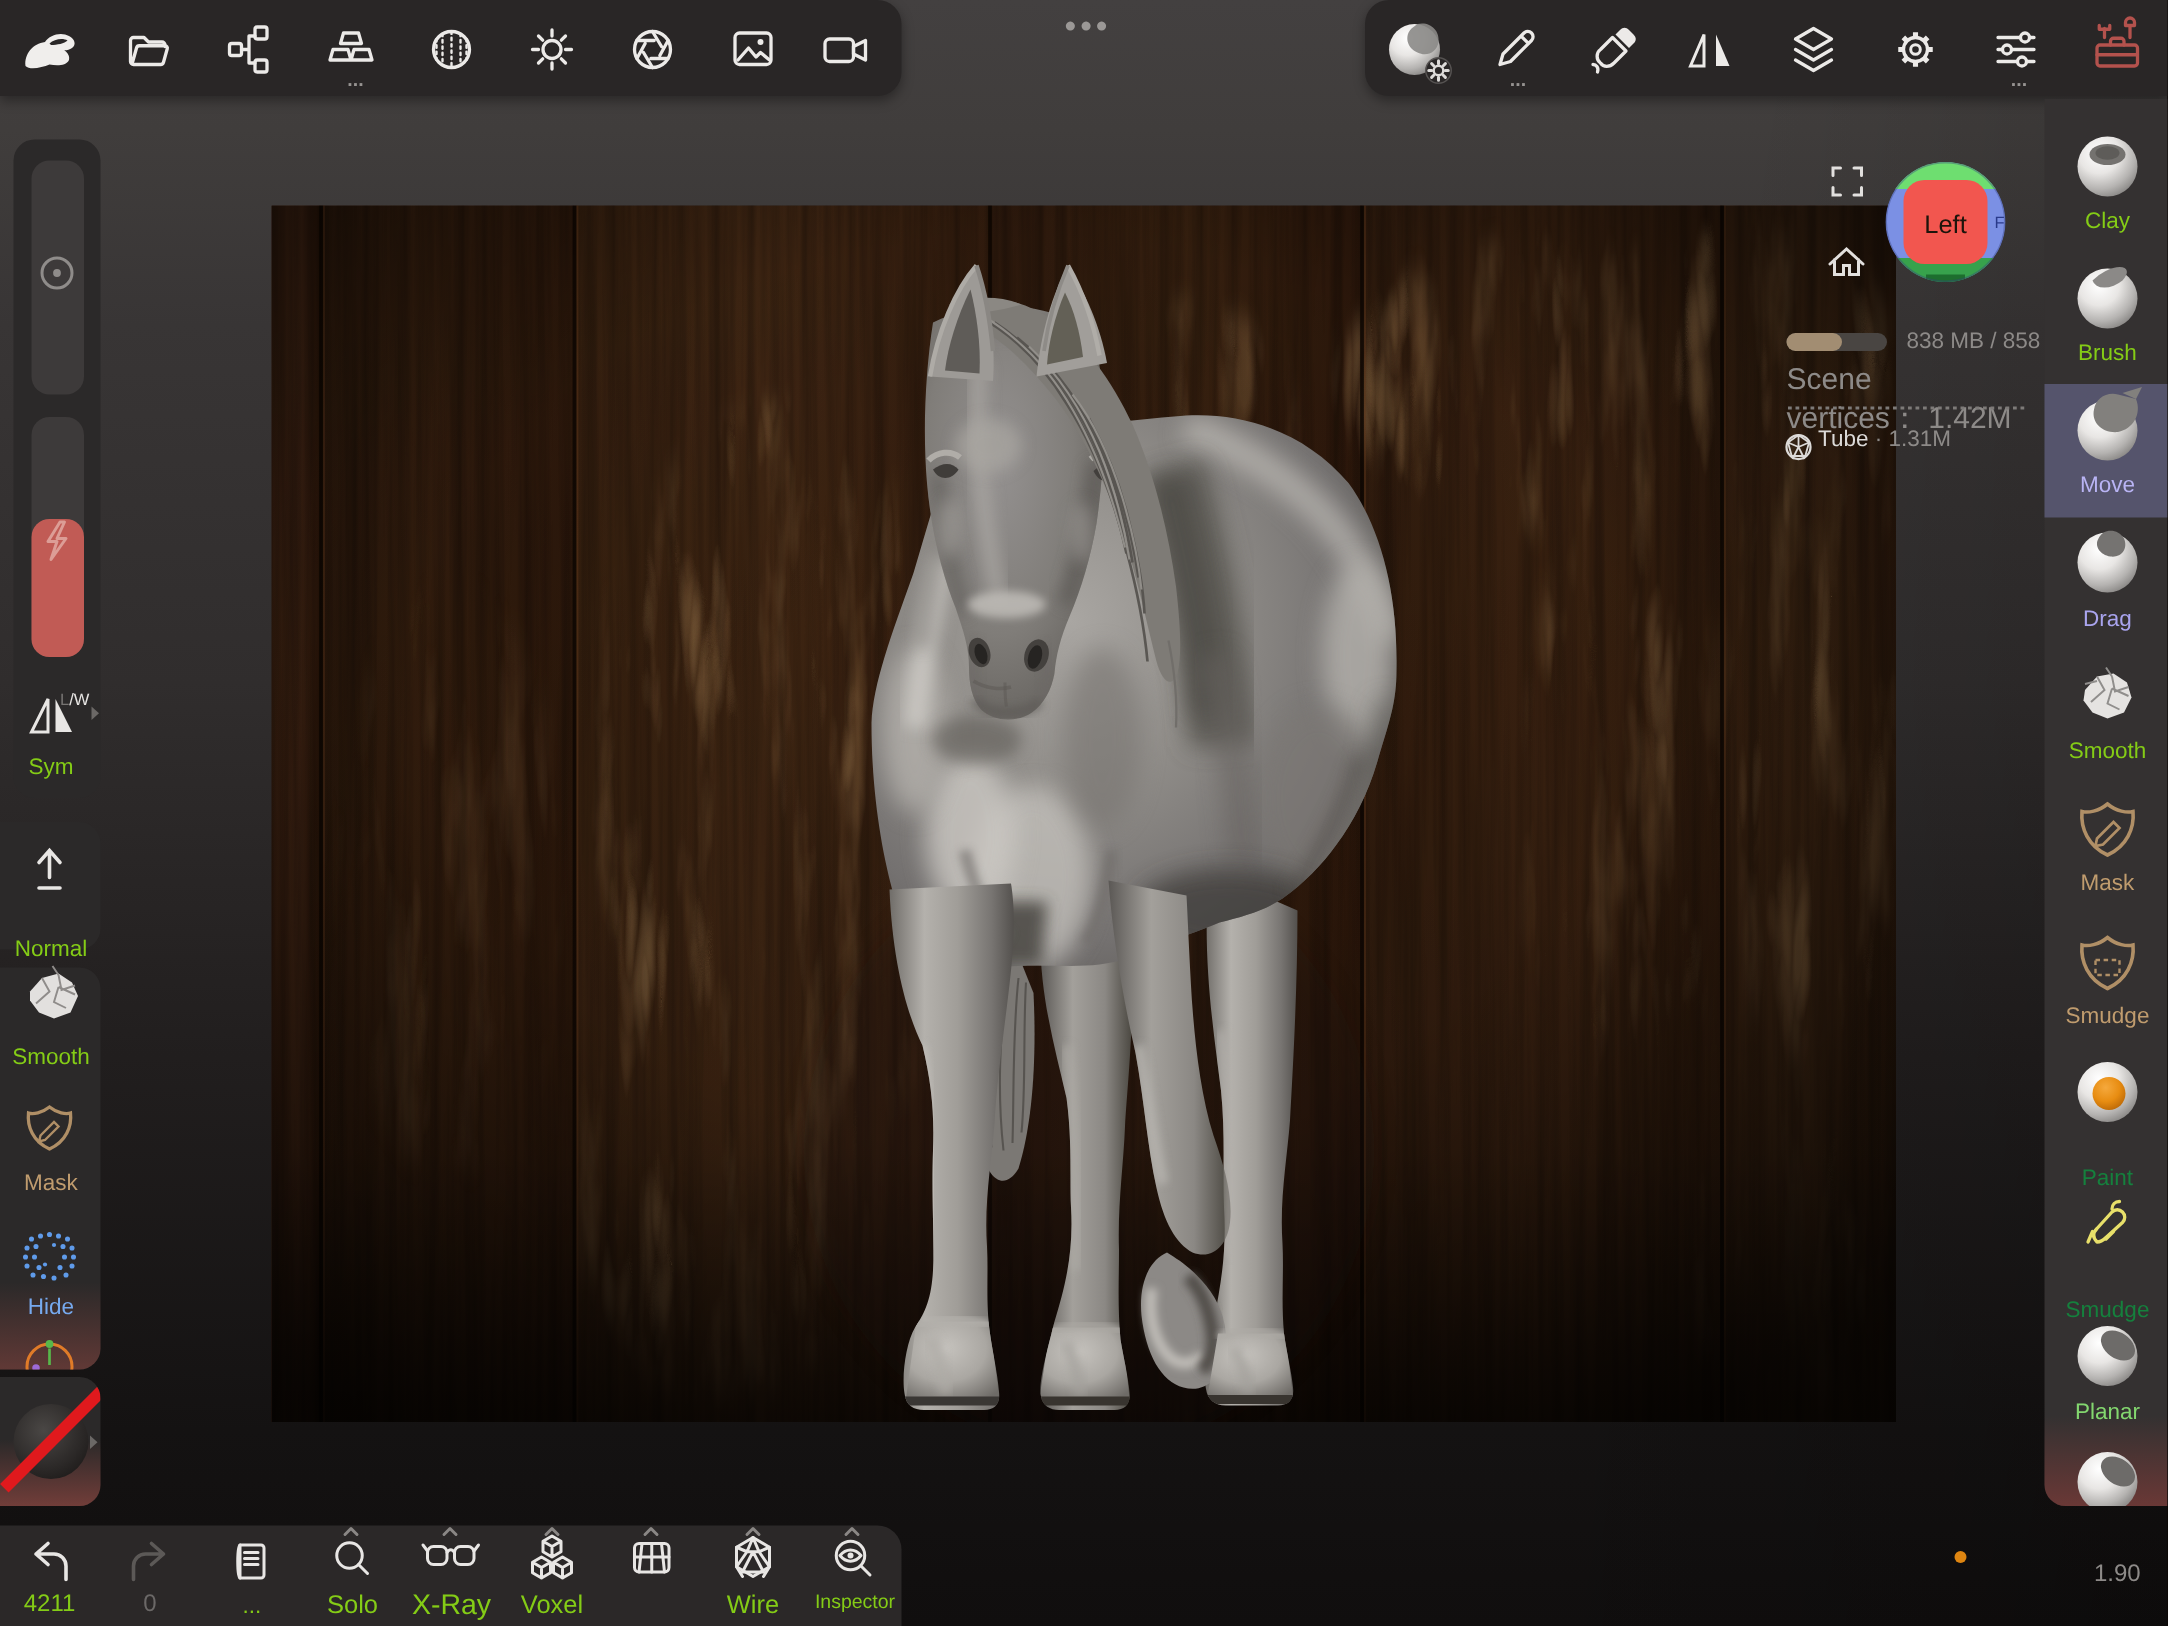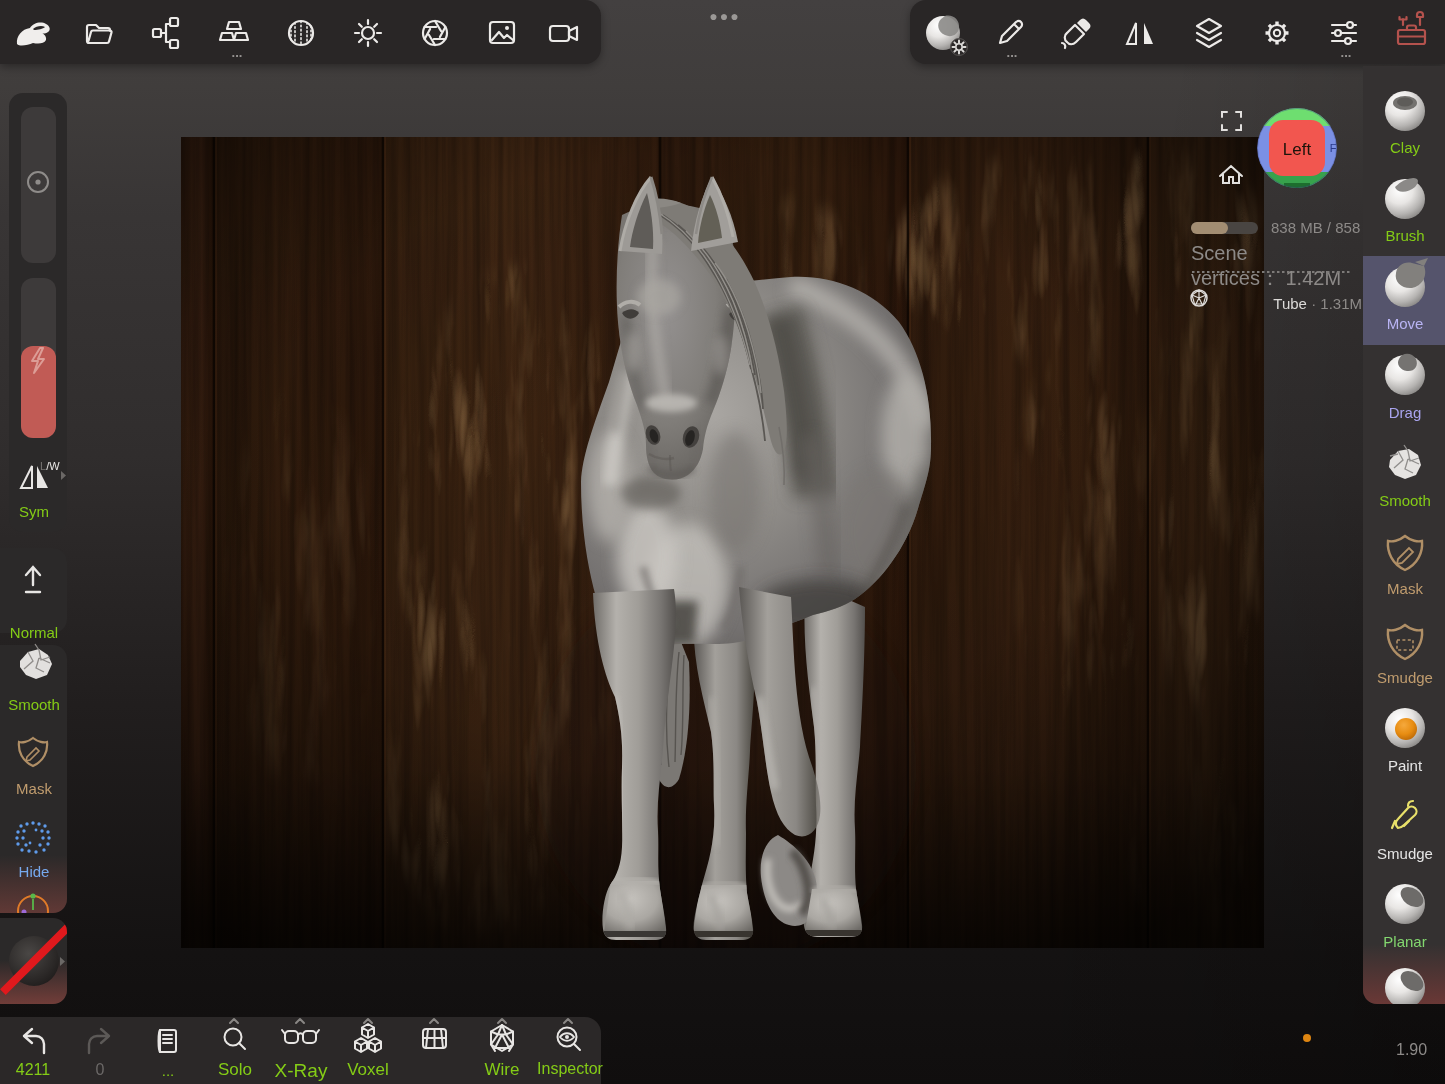--- a/index.html
+++ b/index.html
@@ -26,21 +26,21 @@
 .track{background:#3d3a3a;border-radius:12px;}
 #trk1{left:21px;top:107px;width:35px;height:156px;}
 #trk2{left:21px;top:278px;width:35px;height:160px;}
 #trk2fill{left:21px;top:346px;width:35px;height:92px;background:#c15b55;border-radius:12px;}
 
 .lab{color:#84cc16;font-size:15px;text-align:center;}
 .dim{color:#6b6867;}
 .tan{color:#c09c6e;}
 .blue{color:#76a9ee;}
 .purp{color:#a9a4ee;}
-.yell{color:#e5e5e5;}
+.yell{color:#15803d;margin-top:20px;}
 .grn{color:#83d76f;}
 .gray{color:#8d8a88;}
 </style></head>
 <body>
 <div class="abs" id="bg"></div>
 <div class="abs" id="bgdark"></div>
 <div class="abs" id="canvas">
 <svg width="1083" height="811" viewBox="0 0 1083 811" xmlns="http://www.w3.org/2000/svg">
 <defs>
 <filter id="fib" x="0" y="0" width="100%" height="100%">
@@ -355,38 +355,38 @@
 <div class="abs lab blue" style="left:4px;top:863px;width:60px;">Hide</div>
 
 <div class="abs lab" style="left:3px;top:1061px;width:60px;font-size:16px;">4211</div>
 <div class="abs lab dim" style="left:70px;top:1061px;width:60px;font-size:16px;">0</div>
 <div class="abs lab" style="left:138px;top:1062px;width:60px;">...</div>
 <div class="abs lab" style="left:205px;top:1060px;width:60px;font-size:17px;">Solo</div>
 <div class="abs lab" style="left:268px;top:1060px;width:66px;font-size:19px;">X-Ray</div>
 <div class="abs lab" style="left:336px;top:1060px;width:64px;font-size:17px;">Voxel</div>
 <div class="abs lab" style="left:404px;top:1084px;width:60px;font-size:17px;">Grid</div>
 <div class="abs lab" style="left:471px;top:1060px;width:62px;font-size:17px;">Wire</div>
-<div class="abs lab" style="left:530px;top:1060px;width:80px;font-size:16px;">Inspector</div>
+<div class="abs lab" style="left:530px;top:1060px;width:80px;font-size:13px;">Inspector</div>
 
 <div class="abs" id="moverow" style="left:1363px;top:256px;width:82px;height:89px;background:#55546c;"></div>
 <div class="abs lab" style="left:1367px;top:139px;width:76px;">Clay</div>
 <div class="abs lab" style="left:1367px;top:227px;width:76px;">Brush</div>
 <div class="abs lab purp" style="left:1367px;top:315px;width:76px;color:#b9b4f4;">Move</div>
 <div class="abs lab purp" style="left:1367px;top:404px;width:76px;">Drag</div>
 <div class="abs lab" style="left:1367px;top:492px;width:76px;">Smooth</div>
 <div class="abs lab tan" style="left:1367px;top:580px;width:76px;">Mask</div>
 <div class="abs lab tan" style="left:1367px;top:669px;width:76px;">Smudge</div>
 <div class="abs lab yell" style="left:1367px;top:757px;width:76px;">Paint</div>
 <div class="abs lab yell" style="left:1367px;top:845px;width:76px;">Smudge</div>
 <div class="abs lab grn" style="left:1367px;top:933px;width:76px;">Planar</div>
 
 <div class="abs gray" style="left:1271px;top:219px;width:92px;font-size:15px;overflow:hidden;white-space:nowrap;">838 MB / 858 M</div>
 <div class="abs gray" style="left:1191px;top:242px;width:200px;font-size:20px;">Scene vertices：&nbsp;1.42M</div>
 
-<div class="abs" style="left:1212px;top:295px;width:150px;font-size:15px;color:#dcdad8;text-align:right;">Tube <span class="gray">· 1.31M</span></div>
+<div class="abs" style="left:1212px;top:284px;width:150px;font-size:15px;color:#dcdad8;">Tube <span class="gray">· 1.31M</span></div>
 <div class="abs gray" style="left:1396px;top:1041px;width:50px;font-size:16px;">1.90</div>
 <div class="abs" style="left:1303px;top:1034px;width:8px;height:8px;border-radius:4px;background:#de8511;"></div>
 <svg class="abs" style="left:0;top:0;" width="1445" height="1084" viewBox="0 0 1445 1084" xmlns="http://www.w3.org/2000/svg">
 <defs>
 <radialGradient id="sph" cx="36%" cy="28%" r="75%">
  <stop offset="0%" stop-color="#ffffff"></stop>
         <stop offset="45%" stop-color="#e8e6e4"></stop>
         <stop offset="80%" stop-color="#b5b3b1"></stop>
         <stop offset="100%" stop-color="#8e8c8a"></stop>
 </radialGradient>

